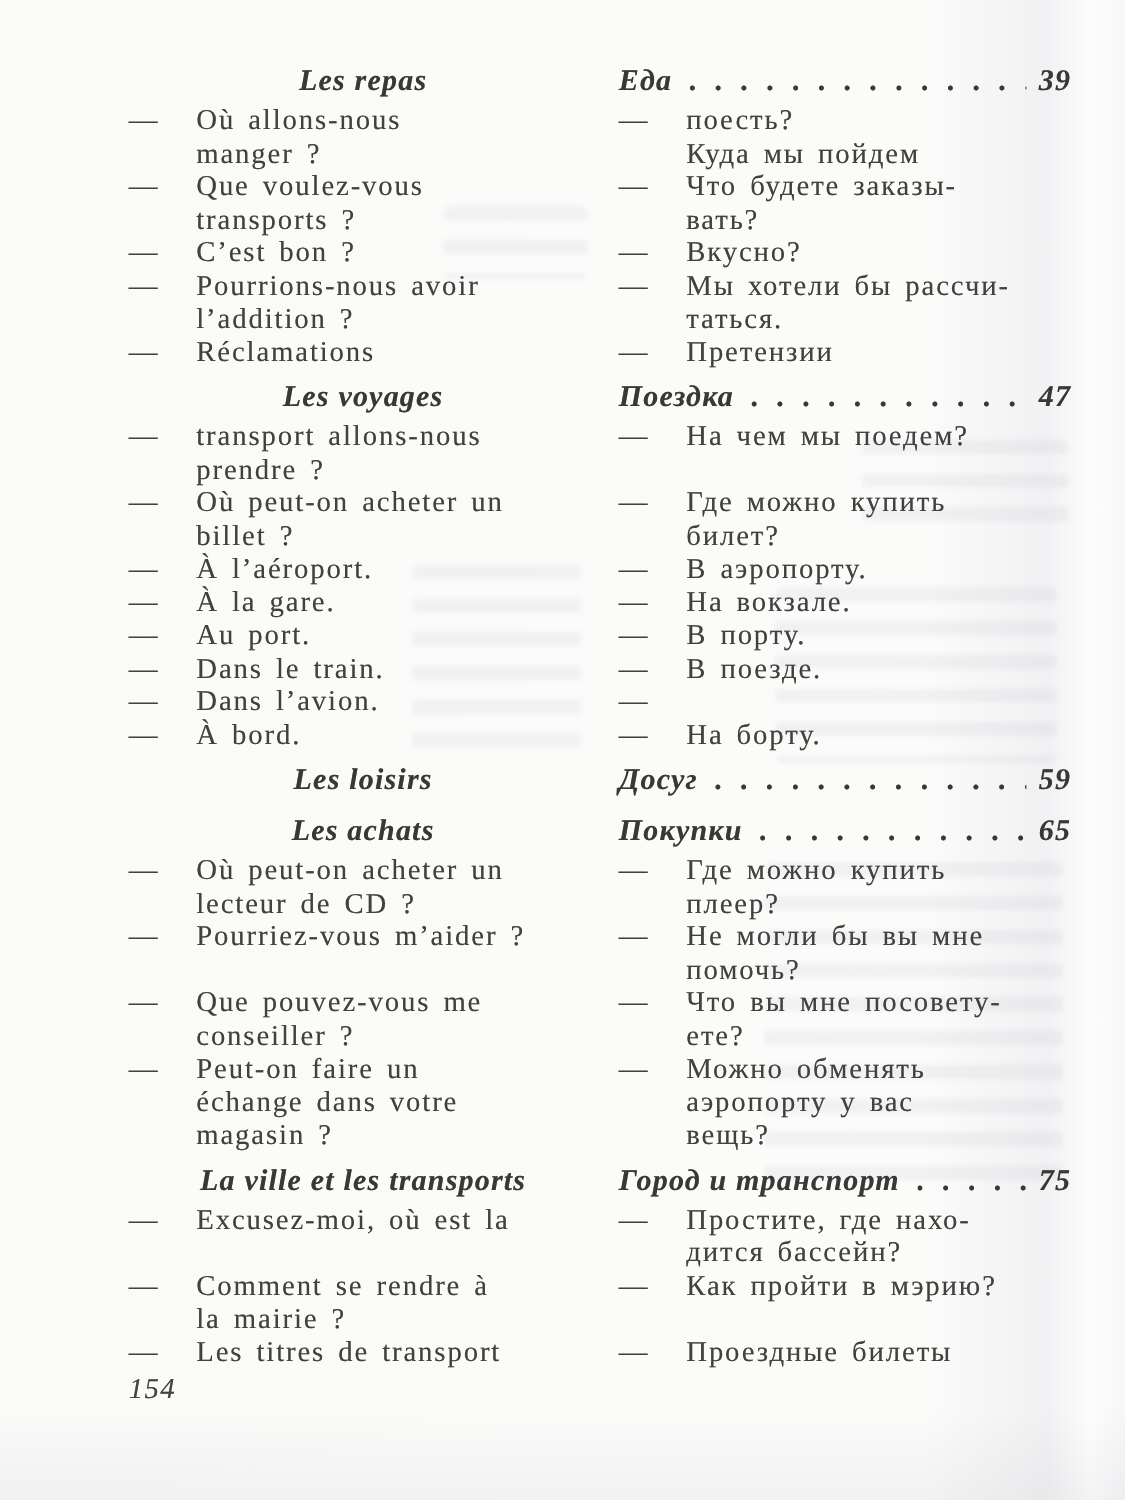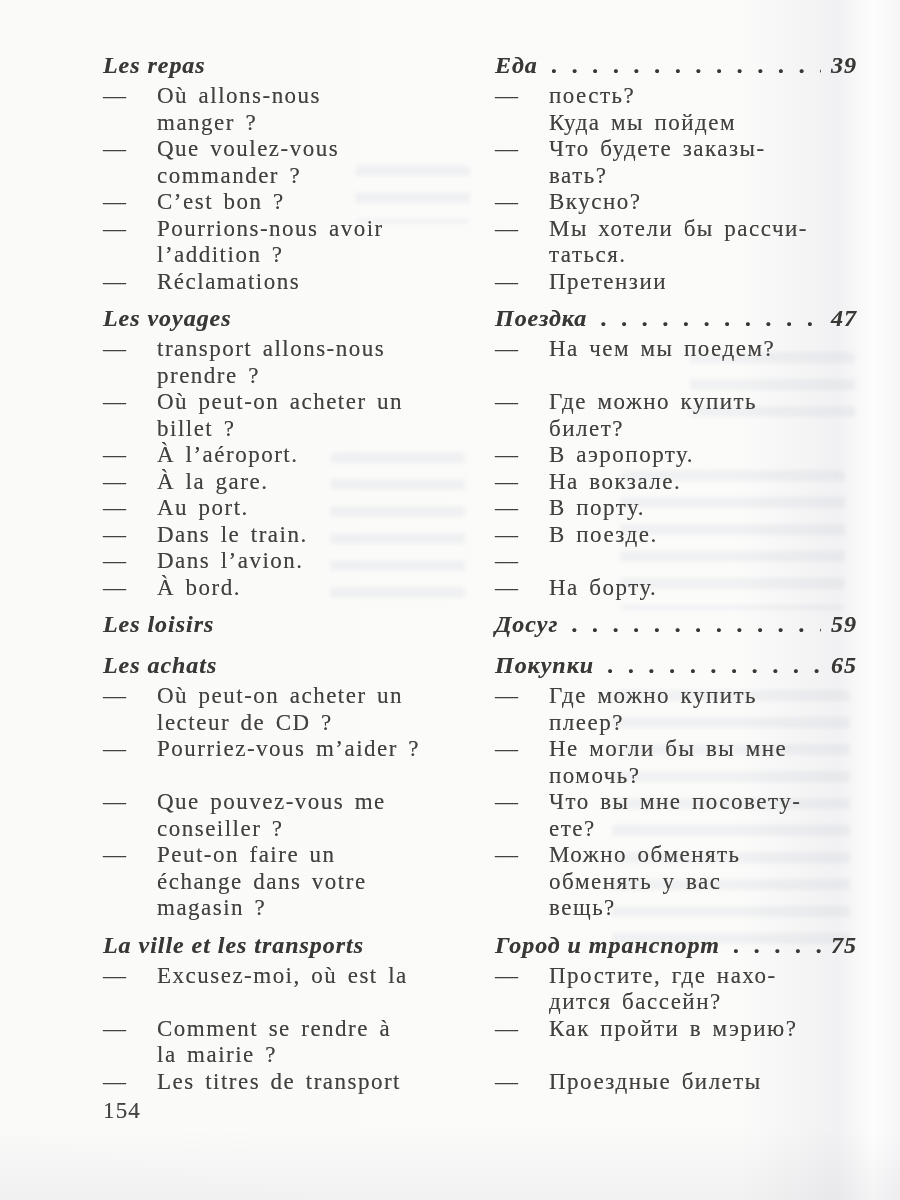--- a/index.html
+++ b/index.html
@@ -47,20 +47,21 @@
   }
   .heading-row h2 {
     margin: 8px 0 3px 0;
     font-size: 24px;
     line-height: 30px;
     font-weight: bold;
     font-style: italic;
     color: #393835;
     letter-spacing: 0.04em;
     text-shadow: 0 0 0.5px rgba(60,58,55,0.55);
+    text-align: center;
   }
   .h-ru {
     display: flex;
     align-items: baseline;
     min-width: 0;
   }
   .h-ru .h-ru-name { flex: 0 0 auto; }
   .h-ru .dots {
     flex: 1 1 auto;
     min-width: 0;
@@ -91,20 +92,21 @@
   .entry .line { display: block; }
 
   .folio {
     position: relative;
     margin: 2px 0 0 103px;
     font-size: 23px;
     line-height: 27px;
     letter-spacing: 0.05em;
     color: #45433f;
     text-shadow: 0 0 0.5px rgba(67,65,62,0.5);
+    font-style: italic;
   }
 </style>
 </head>
 <body>
 
 <div class="page">
   <div class="ghost g1"></div>
   <div class="ghost g2"></div>
   <div class="ghost g3"></div>
   <div class="ghost g4"></div>
@@ -128,21 +130,21 @@
         <div class="entry entry-ru">
           <span class="dash">—</span>
           <div class="line">поесть?</div>
           <div class="line">Куда мы пойдем</div>
         </div>
       </div>
       <div class="row entry-row">
         <div class="entry entry-fr">
           <span class="dash">—</span>
           <div class="line">Que voulez-vous</div>
-          <div class="line">commander ?</div>
+          <div class="line">transports ?</div>
         </div>
         <div class="entry entry-ru">
           <span class="dash">—</span>
           <div class="line">Что будете заказы-</div>
           <div class="line">вать?</div>
         </div>
       </div>
       <div class="row entry-row">
         <div class="entry entry-fr">
           <span class="dash">—</span>
@@ -319,21 +321,21 @@
       <div class="row entry-row">
         <div class="entry entry-fr">
           <span class="dash">—</span>
           <div class="line">Peut-on faire un</div>
           <div class="line">échange dans votre</div>
           <div class="line">magasin ?</div>
         </div>
         <div class="entry entry-ru">
           <span class="dash">—</span>
           <div class="line">Можно обменять</div>
-          <div class="line">обменять у вас</div>
+          <div class="line">аэропорту у вас</div>
           <div class="line">вещь?</div>
         </div>
       </div>
       <div class="row heading-row">
         <h2 class="h-fr">La ville et les transports</h2>
         <h2 class="h-ru">
           <span class="h-ru-name">Город и транспорт</span>
           <span class="dots">. . . . . . . . . . . . . . . . . . . . . . . . . . . . . . . . . . . .</span>
           <span class="pg">75</span>
         </h2>

